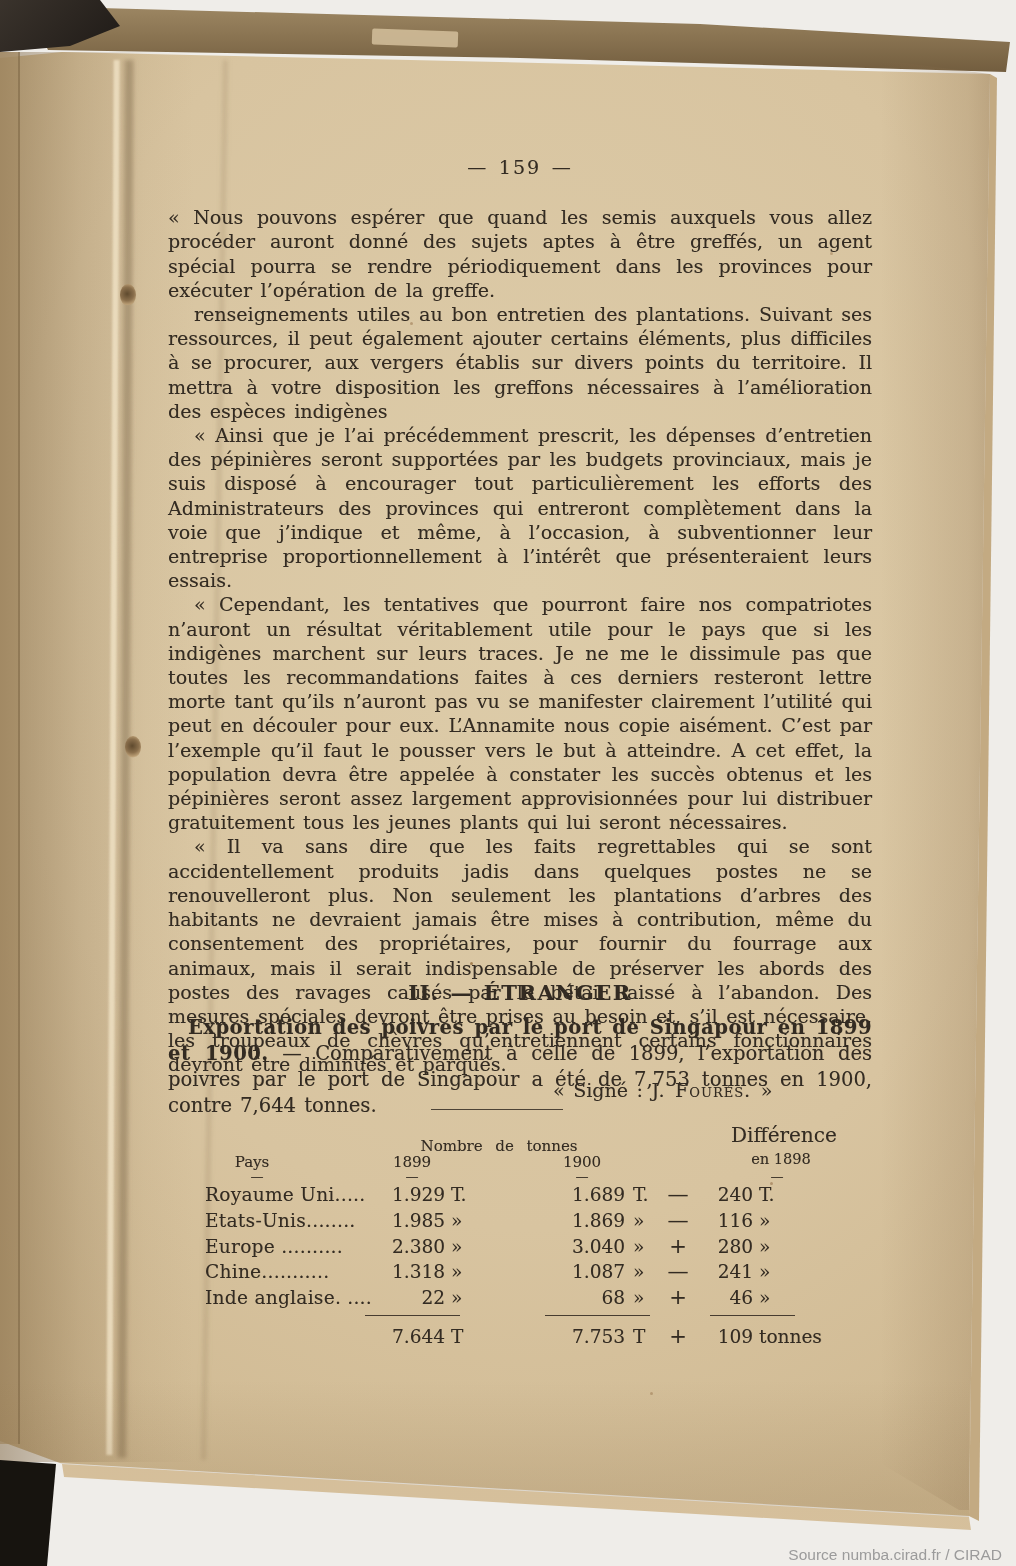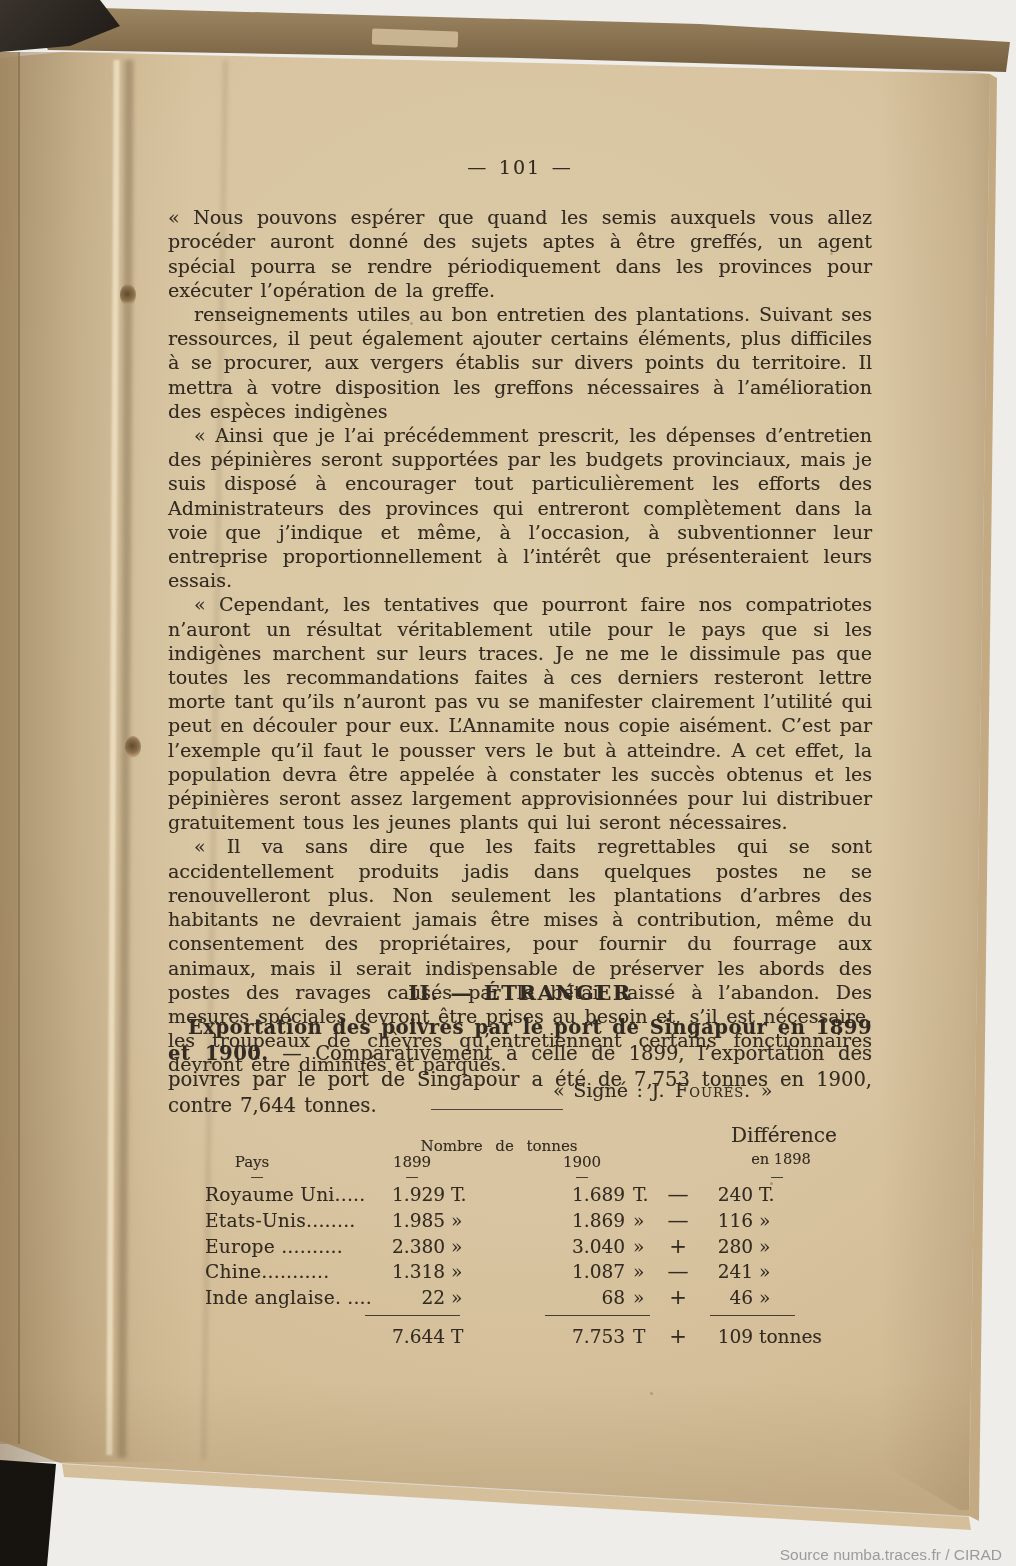--- a/index.html
+++ b/index.html
@@ -159,21 +159,21 @@
   <div class="fold-shadow2"></div>
   <div class="right-shade"></div>
   <div class="bottom-shade"></div>
   <div class="stitch-hole hole1"></div>
   <div class="stitch-hole hole2"></div>
   <div class="spine-top"></div>
   <div class="spine-bottom"></div>
   <div class="speckles"></div>
 
   <div class="body-text">
-    <div class="pagenum">— 101 —</div>
+    <div class="pagenum">— 159 —</div>
     <div class="paras">
 
         <p>« Nous pouvons espérer que quand les semis auxquels vous allez procéder auront donné des sujets aptes à être greffés, un agent spécial pourra se rendre périodiquement dans les provinces pour exécuter l’opération de la greffe.</p>
 
         <p>renseignements utiles au bon entretien des plantations. Suivant ses ressources, il peut également ajouter certains éléments, plus difficiles à se procurer, aux vergers établis sur divers points du territoire. Il mettra à votre disposition les greffons nécessaires à l’amélioration des espèces indigènes</p>
 
         <p>« Ainsi que je l’ai précédemment prescrit, les dépenses d’entretien des pépinières seront supportées par les budgets provinciaux, mais je suis disposé à encourager tout particulièrement les efforts des Administrateurs des provinces qui entreront complètement dans la voie que j’indique et même, à l’occasion, à subventionner leur entreprise proportionnellement à l’intérêt que présenteraient leurs essais.</p>
 
         <p>« Cependant, les tentatives que pourront faire nos compatriotes n’auront un résultat véritablement utile pour le pays que si les indigènes marchent sur leurs traces. Je ne me le dissimule pas que toutes les recommandations faites à ces derniers resteront lettre morte tant qu’ils n’auront pas vu se manifester clairement l’utilité qui peut en découler pour eux. L’Annamite nous copie aisément. C’est par l’exemple qu’il faut le pousser vers le but à atteindre. A cet effet, la population devra être appelée à constater les succès obtenus et les pépinières seront assez largement approvisionnées pour lui distribuer gratuitement tous les jeunes plants qui lui seront nécessaires.</p>
 
@@ -271,14 +271,14 @@
         <span class="c-sign">+</span>
         <span class="c-num">109</span>
         <span class="c-udiff">tonnes</span>
       </div>
     </div>
     <div class="t-rule tr1"></div>
     <div class="t-rule tr2"></div>
     <div class="t-rule tr3"></div>
   </div>
 
-  <div class="attribution">Source numba.traces.fr / CIRAD</div>
+  <div class="attribution">Source numba.cirad.fr / CIRAD</div>
 </div>
 
 </body></html>

